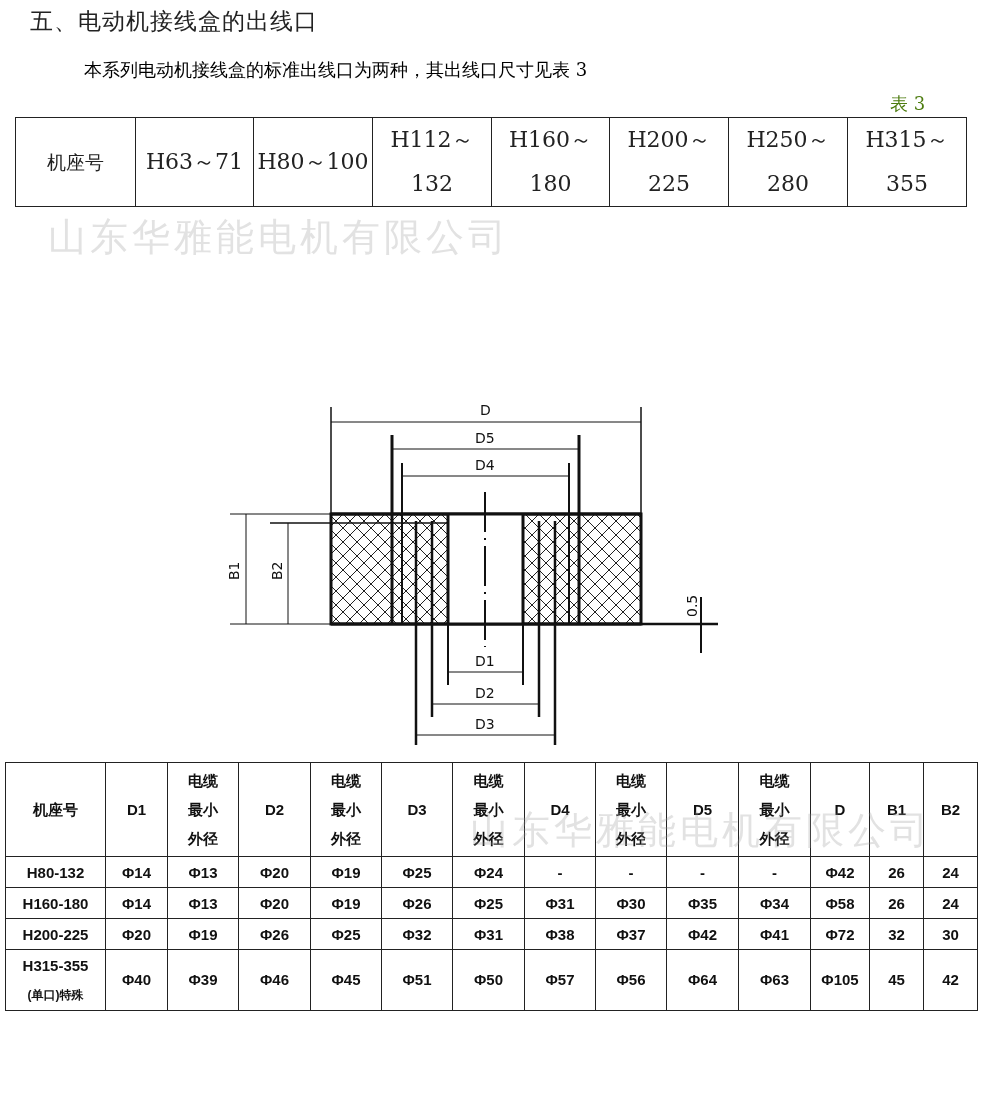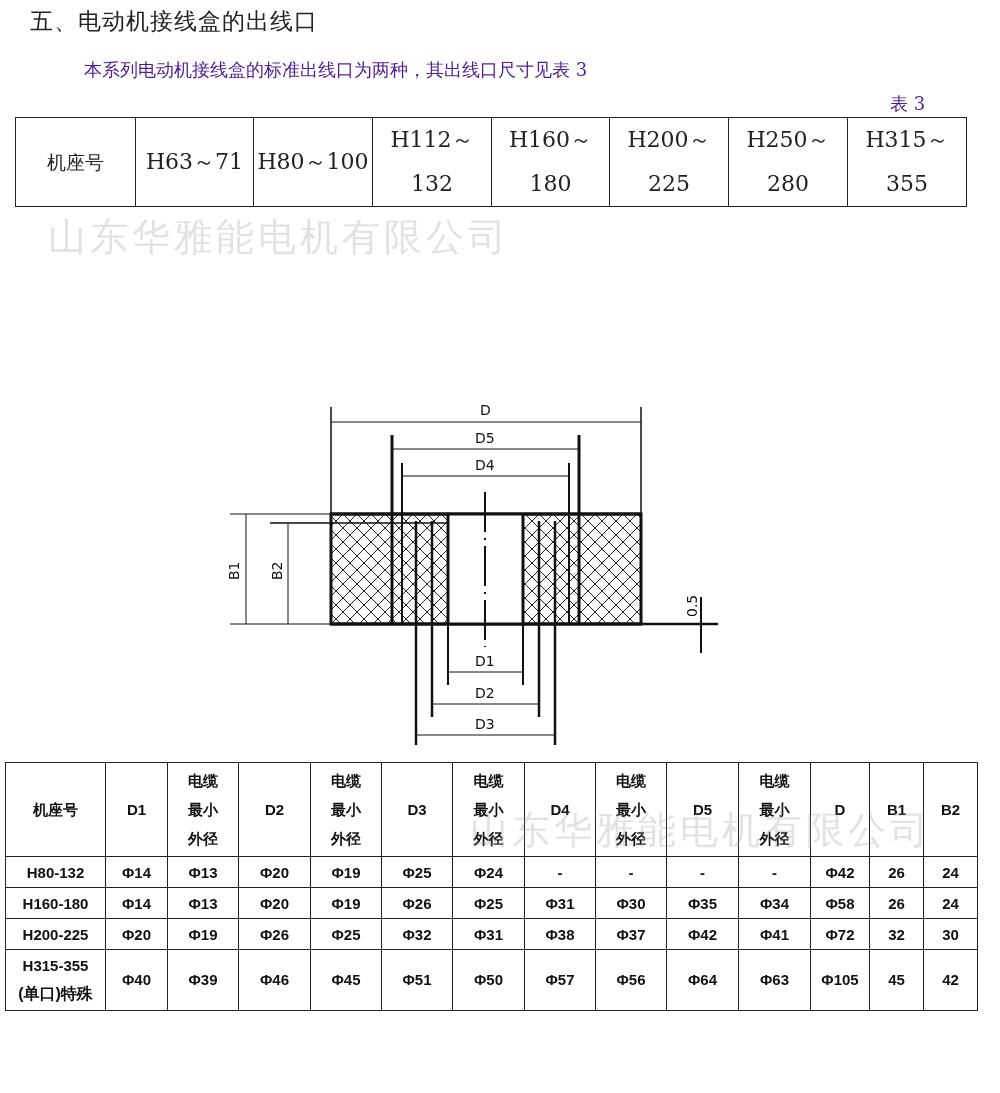--- a/index.html
+++ b/index.html
@@ -1,33 +1,33 @@
 <!DOCTYPE html>
 <html><head>
 <meta charset="utf-8">
 <style>
   html, body { margin: 0; padding: 0; background: #ffffff; }
   body { width: 1000px; height: 1093px; position: relative; overflow: hidden; color: #1a1a1a; font-family: "DejaVu Serif", serif; }
   .heading { position: absolute; left: 30px; top: 6px; font-size: 23px; letter-spacing: 1px; color: #222; }
-  .intro { position: absolute; left: 84px; top: 58px; font-size: 18px; color: #4c1d95; }
-  .table-no { position: absolute; left: 890px; top: 92px; font-size: 18px; color: #4c1d95; }
+  .intro { position: absolute; left: 84px; top: 58px; font-size: 18px; color: #000000; }
+  .table-no { position: absolute; left: 890px; top: 92px; font-size: 18px; color: #4d7c0f; }
 
   table { border-collapse: collapse; position: absolute; table-layout: fixed; }
   .t3 { left: 15px; top: 117px; width: 951px; }
   .t3 td { border: 1.5px solid #222; text-align: center; vertical-align: middle; font-size: 22px; padding: 0; color: #222; line-height: 44px; }
   .t3 .rowh td { height: 85px; }
   .t3 .row1 td, .t3 .row2 td { height: 93px; }
   .t3 td.label { font-size: 19px; }
 
   .t4 { left: 5px; top: 762px; width: 972px; font-family: "Liberation Sans", sans-serif; }
   .t4 td { border: 1.5px solid #222; text-align: center; vertical-align: middle; font-size: 15px; font-weight: bold; padding: 0; color: #111; }
   .t4 .hdr td { height: 93px; line-height: 29px; }
   .t4 .data td { height: 30px; }
   .t4 .data.tall td { height: 60px; line-height: 28px; }
-  .t4 .small { font-size: 16px; text-align: right; }
+  .t4 .small { font-size: 12px; text-align: right; }
 
   .watermark { position: absolute; font-family: Liberation Sans, sans-serif; color: rgba(150,150,150,0.28); font-size: 38px; letter-spacing: 4px; white-space: nowrap; pointer-events: none; }
   .wm1 { left: 48px; top: 212px; }
   .wm2 { left: 470px; top: 805px; }
 
   .diagram { position: absolute; left: 210px; top: 395px; width: 560px; height: 355px; }
   .diagram text { font-family: "DejaVu Sans", sans-serif; font-size: 14px; fill: #111; }
 </style>
 </head>
 <body>

